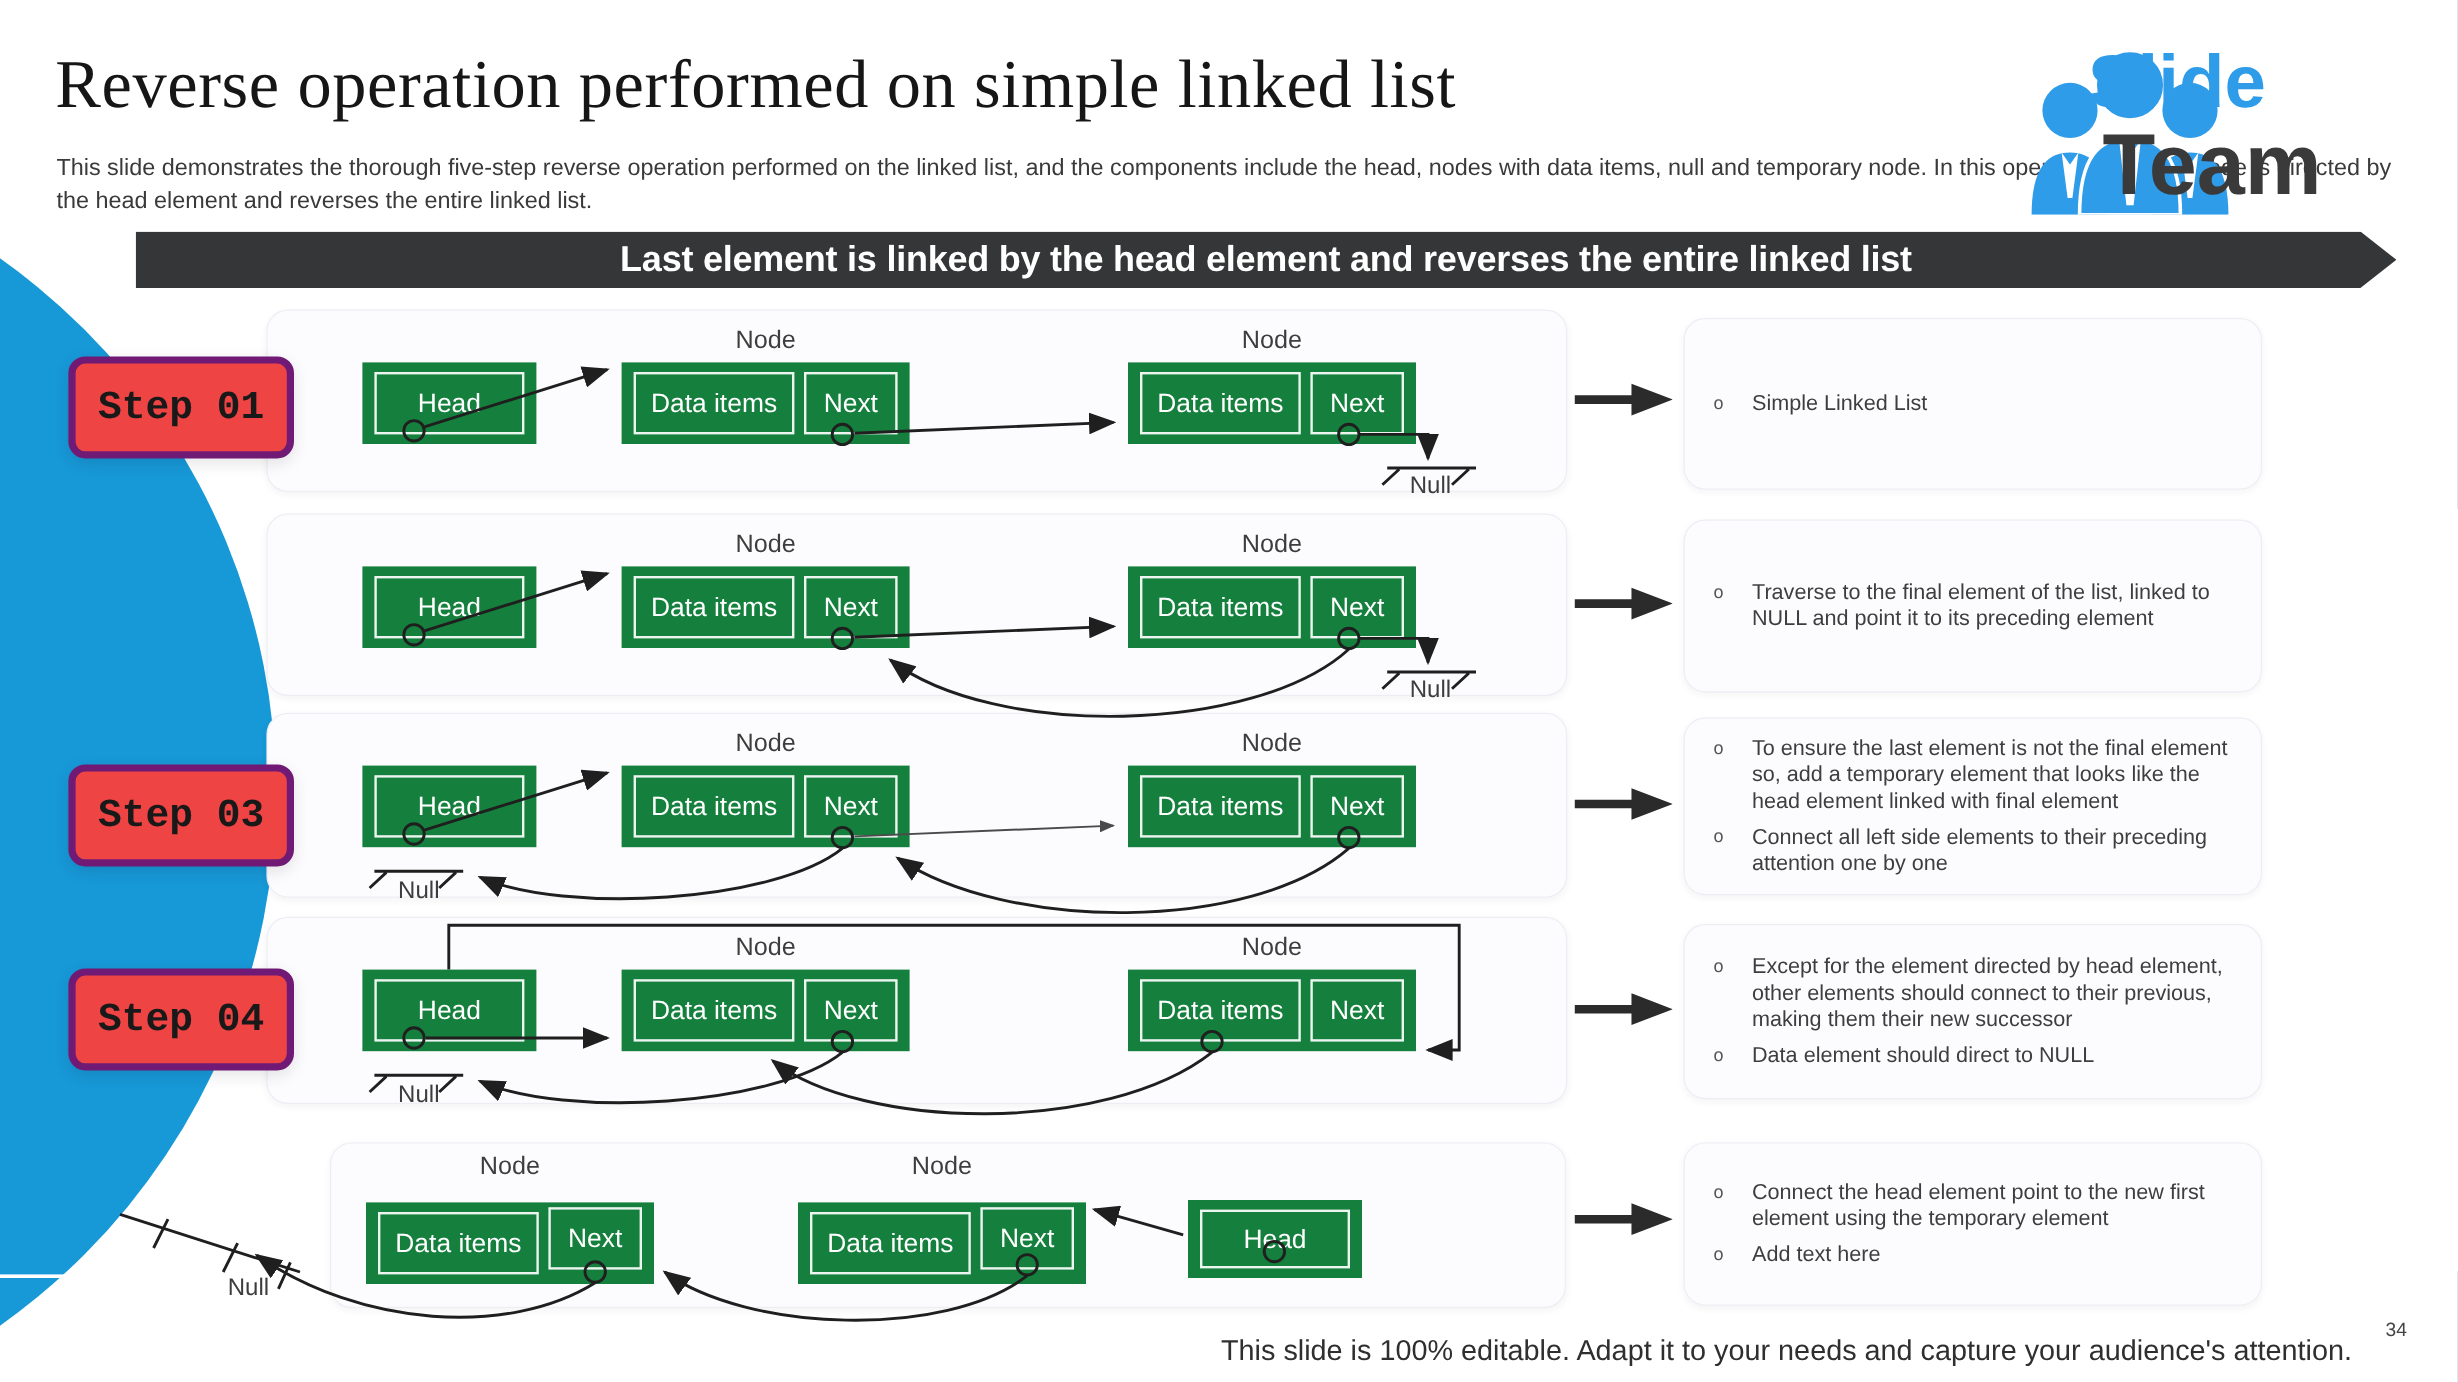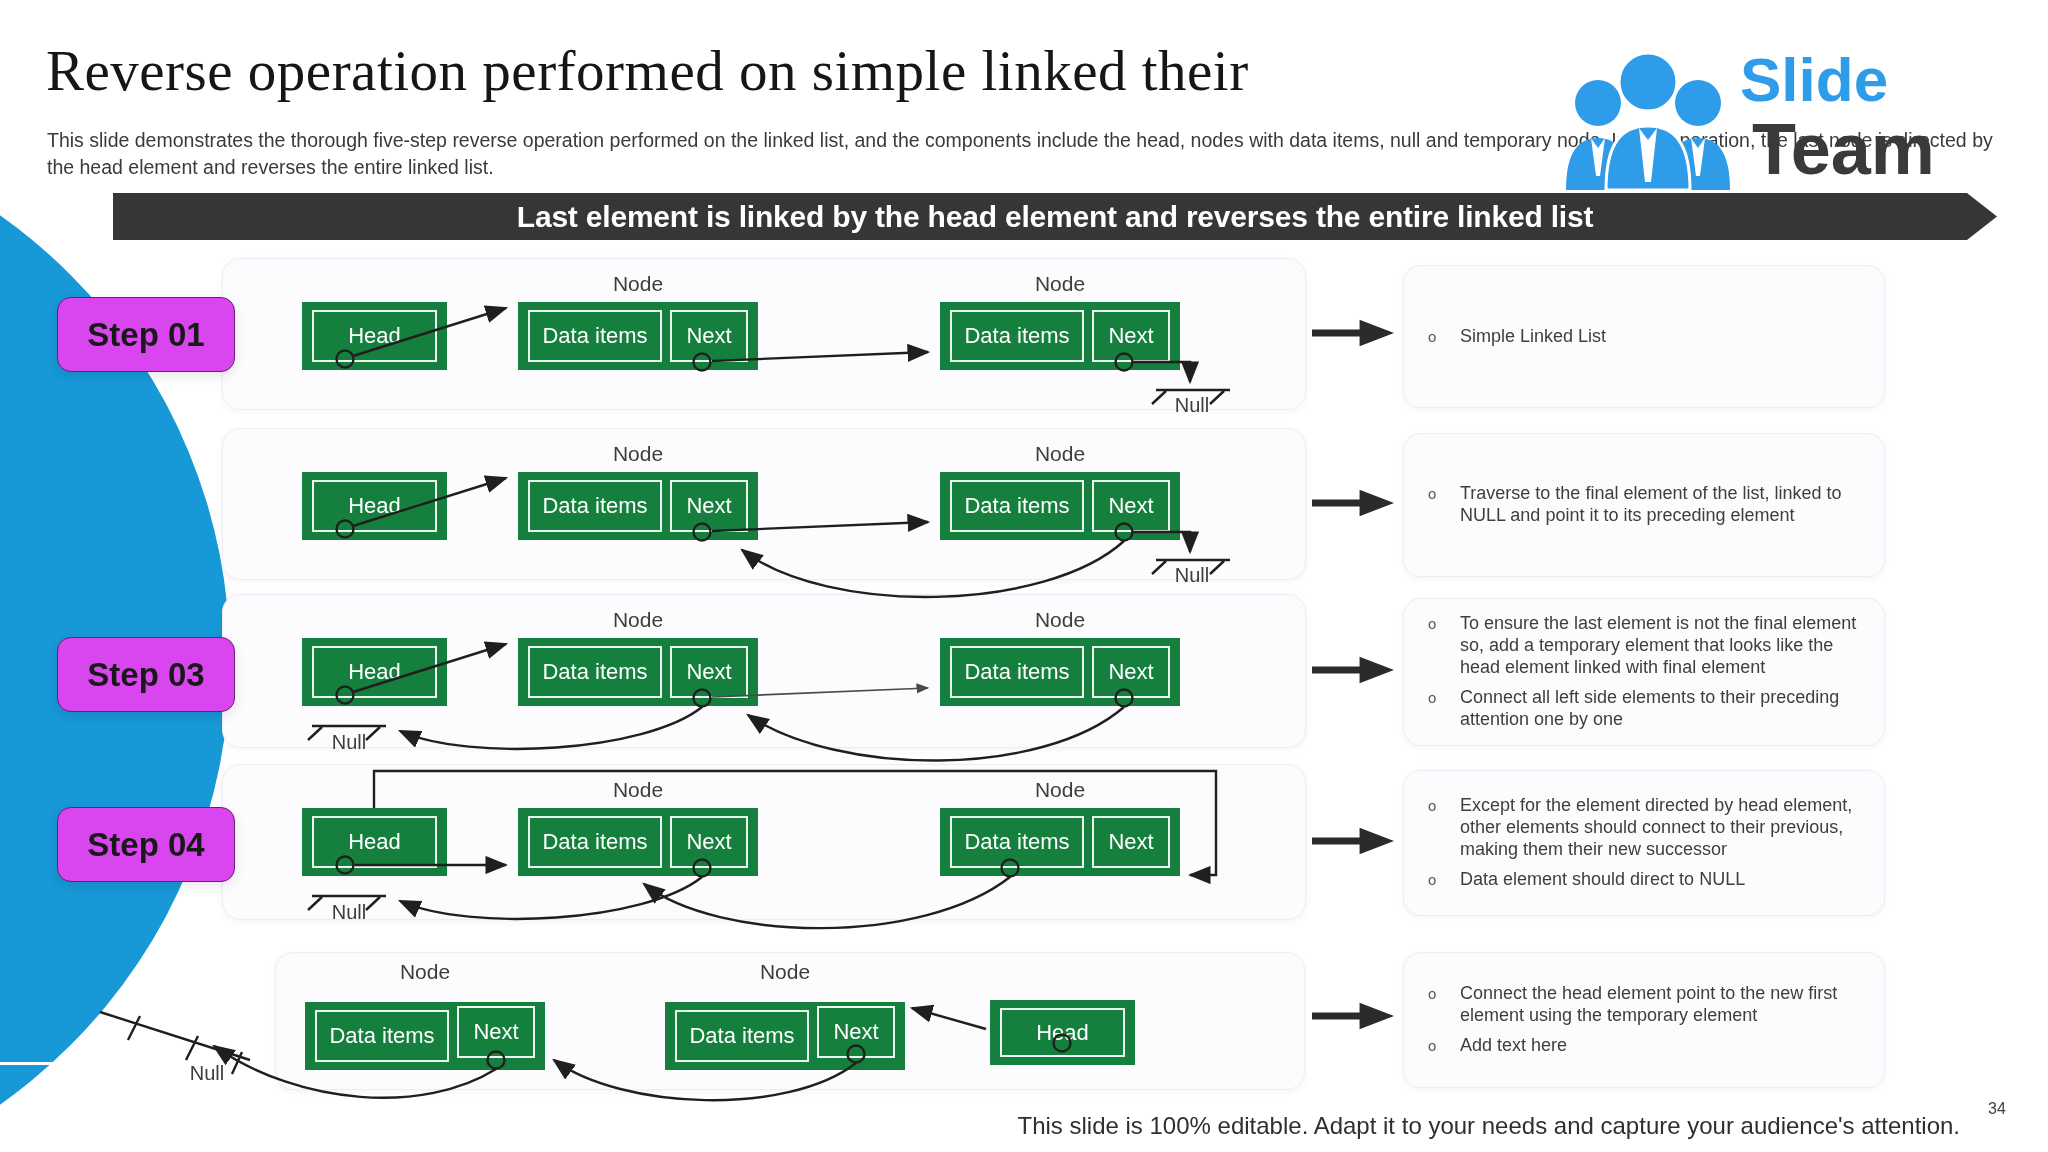--- a/index.html
+++ b/index.html
@@ -12,29 +12,29 @@
   
   .title{position:absolute;left:46px;top:38px;font-family:"Liberation Serif",serif;font-size:57px;
          color:#161616;letter-spacing:.5px;z-index:5;white-space:nowrap;}
   .subtitle{position:absolute;left:47px;top:127px;width:1950px;font-size:19.5px;line-height:1.38;
             color:#3a3a3a;z-index:4;}
   .banner{position:absolute;left:113px;top:193px;width:1884px;height:47px;background:#353637;
           clip-path:polygon(0 0,calc(100% - 30px) 0,100% 50%,calc(100% - 30px) 100%,0 100%);
           display:flex;align-items:center;justify-content:center;color:#fff;font-weight:bold;
           font-size:30px;letter-spacing:-.2px;z-index:5;}
   
-  .logo{position:absolute;left:1560px;top:48px;width:430px;height:150px;z-index:40;}
+  .logo{position:absolute;left:1560px;top:37px;width:430px;height:150px;z-index:40;text-align:center;}
   .logo .slide-word{position:absolute;left:180px;top:-4px;font-size:62px;font-weight:bold;color:#2F9CEA;}
   .logo .team-word{position:absolute;left:192px;top:60px;font-size:72px;font-weight:bold;color:#3A3A3A;}
   
   .card{position:absolute;background:#fcfcfe;border:1px solid #ededf4;border-radius:18px;
         box-shadow:0 2px 6px rgba(30,30,60,.05);z-index:10;}
-  .step-label{position:absolute;left:57px;width:176px;height:73px;background:#d946ef;border:1px solid #701a75;
+  .step-label{position:absolute;left:57px;width:176px;height:73px;background:#ef4444;border:6px solid #701a75;
               border-radius:14px;box-shadow:0 4px 12px rgba(0,0,0,.10);display:flex;align-items:center;
-              justify-content:center;font-family:Liberation Sans, sans-serif;font-weight:bold;font-size:33px;
+              justify-content:center;font-family:Liberation Mono, monospace;font-weight:bold;font-size:33px;
               color:#191919;z-index:20;}
   
   .nbox{position:absolute;background:#15803d;z-index:20;}
   .seg{position:absolute;top:8px;bottom:8px;border:2px solid rgba(255,255,255,.92);color:#fff;
        display:flex;align-items:center;justify-content:center;font-size:22px;white-space:nowrap;}
   .ncap{position:absolute;width:120px;text-align:center;color:#3d3d3d;font-size:21px;z-index:20;}
   .nulltxt{position:absolute;width:74px;text-align:center;color:#3d3d3d;font-size:20px;z-index:20;}
   
   .desc{display:flex;flex-direction:column;justify-content:center;gap:9px;padding:6px 12px 6px 24px;
         box-sizing:border-box;}
@@ -48,21 +48,21 @@
   .pagenum{position:absolute;left:1988px;top:1100px;font-size:16px;color:#444;z-index:5;}
 </style>
 </head>
 <body>
 
 <div class="slide">
 
   <div class="blue-circle"></div>
   <div class="circle-line"></div>
 
-  <div class="title">Reverse operation performed on simple linked their</div>
+  <div class="title">Reverse operation performed on simple linked list</div>
   <div class="subtitle">This slide demonstrates the thorough five-step reverse operation performed on the linked list, and the components include the head, nodes with data items, null and temporary node. In this operation, the last node is directed by the head element and reverses the entire linked list.</div>
   <div class="banner">Last element is linked by the head element and reverses the entire linked list</div>
 
   <div class="logo">
     <svg width="176" height="142" viewBox="0 0 176 142">
       <g fill="#2F9CEA">
         <circle cx="38" cy="55" r="23"></circle>
         <path d="M6,142 C6,103 19,90 38,90 C57,90 70,103 70,142 Z"></path>
         <circle cx="138" cy="55" r="23"></circle>
         <path d="M106,142 C106,103 119,90 138,90 C157,90 170,103 170,142 Z"></path>

